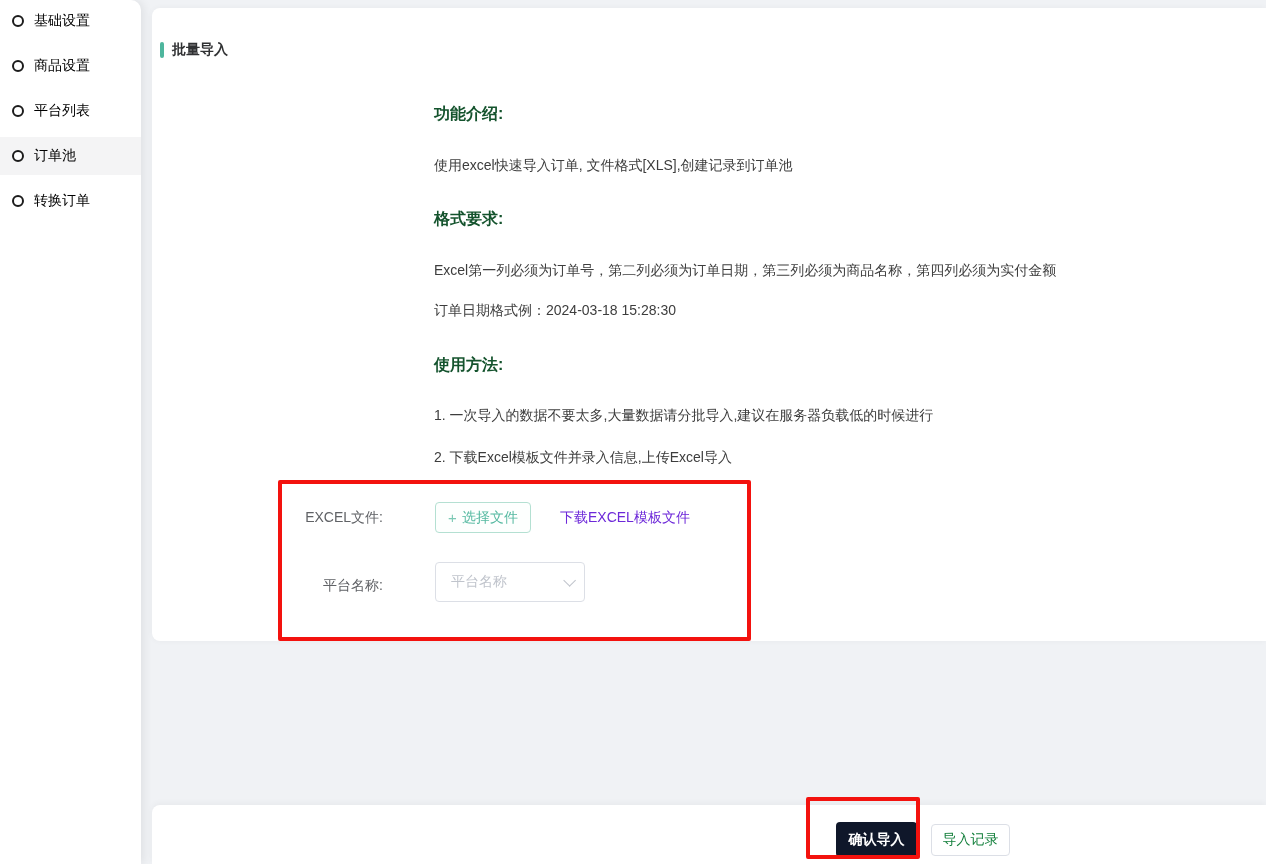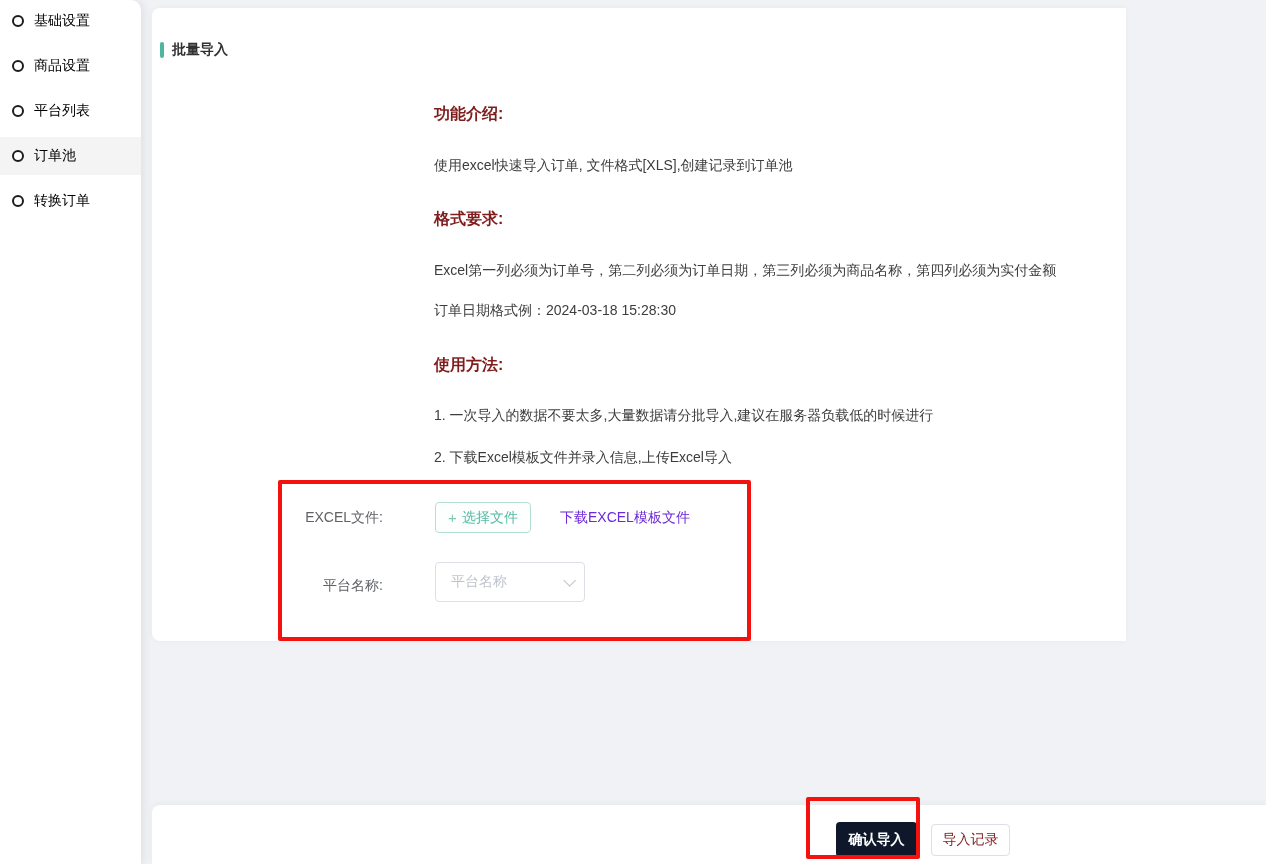--- a/index.html
+++ b/index.html
@@ -32,33 +32,33 @@
   .side-item.active { background: #f4f4f5; }
   .circle-icon {
     width: 12px; height: 12px;
     border: 2px solid #1c1c1c; border-radius: 50%;
     margin-right: 10px; flex: 0 0 auto;
     background: #fff;
   }
 
   
   .card {
-    position: absolute; left: 152px; top: 8px; width: 974px; height: 633px;
+    position: absolute; left: 152px; top: 8px; width: 1114px; height: 633px;
     background: #ffffff; border-radius: 8px 0 0 8px;
     box-shadow: 0 0 6px rgba(0,0,0,0.04);
     z-index: 1;
     padding-left: 32px;
   }
   .page-title-row { position: absolute; left: 8px; top: 33px; display: flex; align-items: center; }
   .title-bar { width: 4px; height: 16px; background: #4eb69d; border-radius: 2px; margin-right: 8px; }
   .page-title { font-size: 14px; font-weight: bold; color: #303133; }
 
   .sec-heading {
     position: absolute; left: 282px;
-    font-size: 16px; font-weight: bold; color: #7f1d1d;
+    font-size: 16px; font-weight: bold; color: #14532d;
   }
   .sec-para {
     position: absolute; left: 282px;
     font-size: 14px; color: #3d3d3d; line-height: 20px;
   }
 
   
   .form-label {
     position: absolute; left: 128px; width: 103px; text-align: right;
     font-size: 14px; color: #606266;
@@ -98,21 +98,21 @@
   .confirm-btn {
     position: absolute; left: 684px; top: 17px; width: 81px; height: 35px;
     background: #0f172a; border: none; border-radius: 4px;
     color: #ffffff; font-size: 14px; font-weight: bold;
     font-family: "Liberation Sans", "DejaVu Sans", sans-serif;
     cursor: pointer;
   }
   .records-btn {
     position: absolute; left: 779px; top: 19px; width: 79px; height: 32px;
     background: #ffffff; border: 1px solid #dcdfe6; border-radius: 4px;
-    color: #7f1d1d; font-size: 14px;
+    color: #15803d; font-size: 14px;
     font-family: "Liberation Sans", "DejaVu Sans", sans-serif;
     cursor: pointer;
   }
 
   
   .annotation {
     position: absolute; border: 4px solid #f3120e; border-radius: 2px;
     z-index: 5; pointer-events: none;
   }
   .annotation-form  { left: 278px; top: 480px; width: 473px; height: 161px; }

